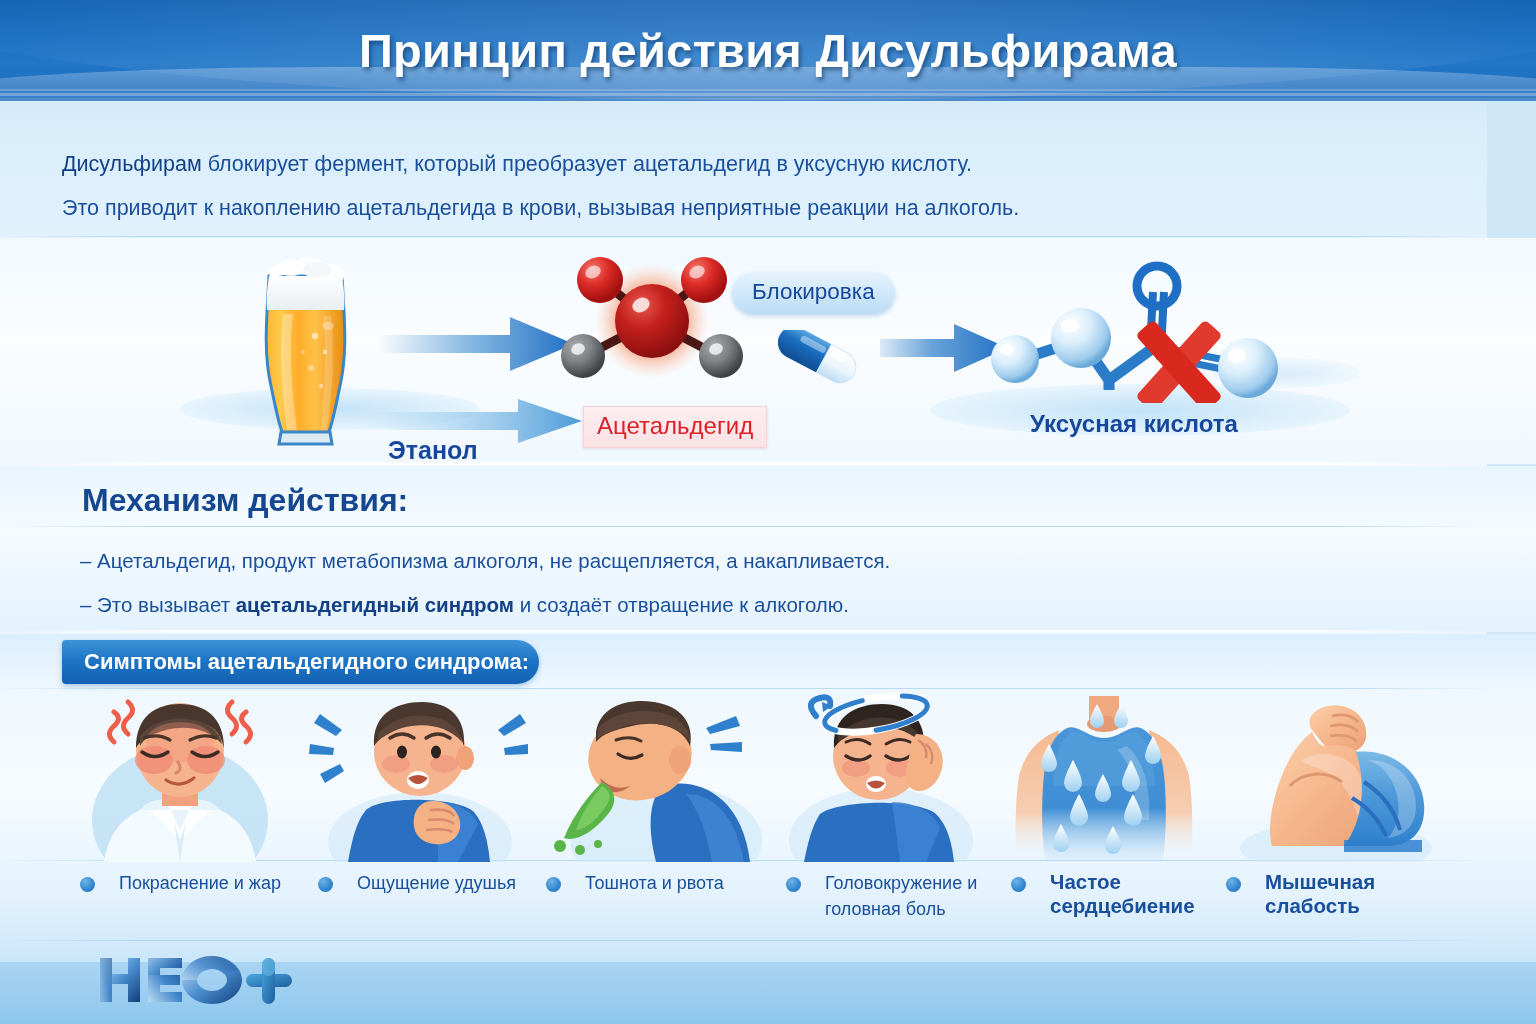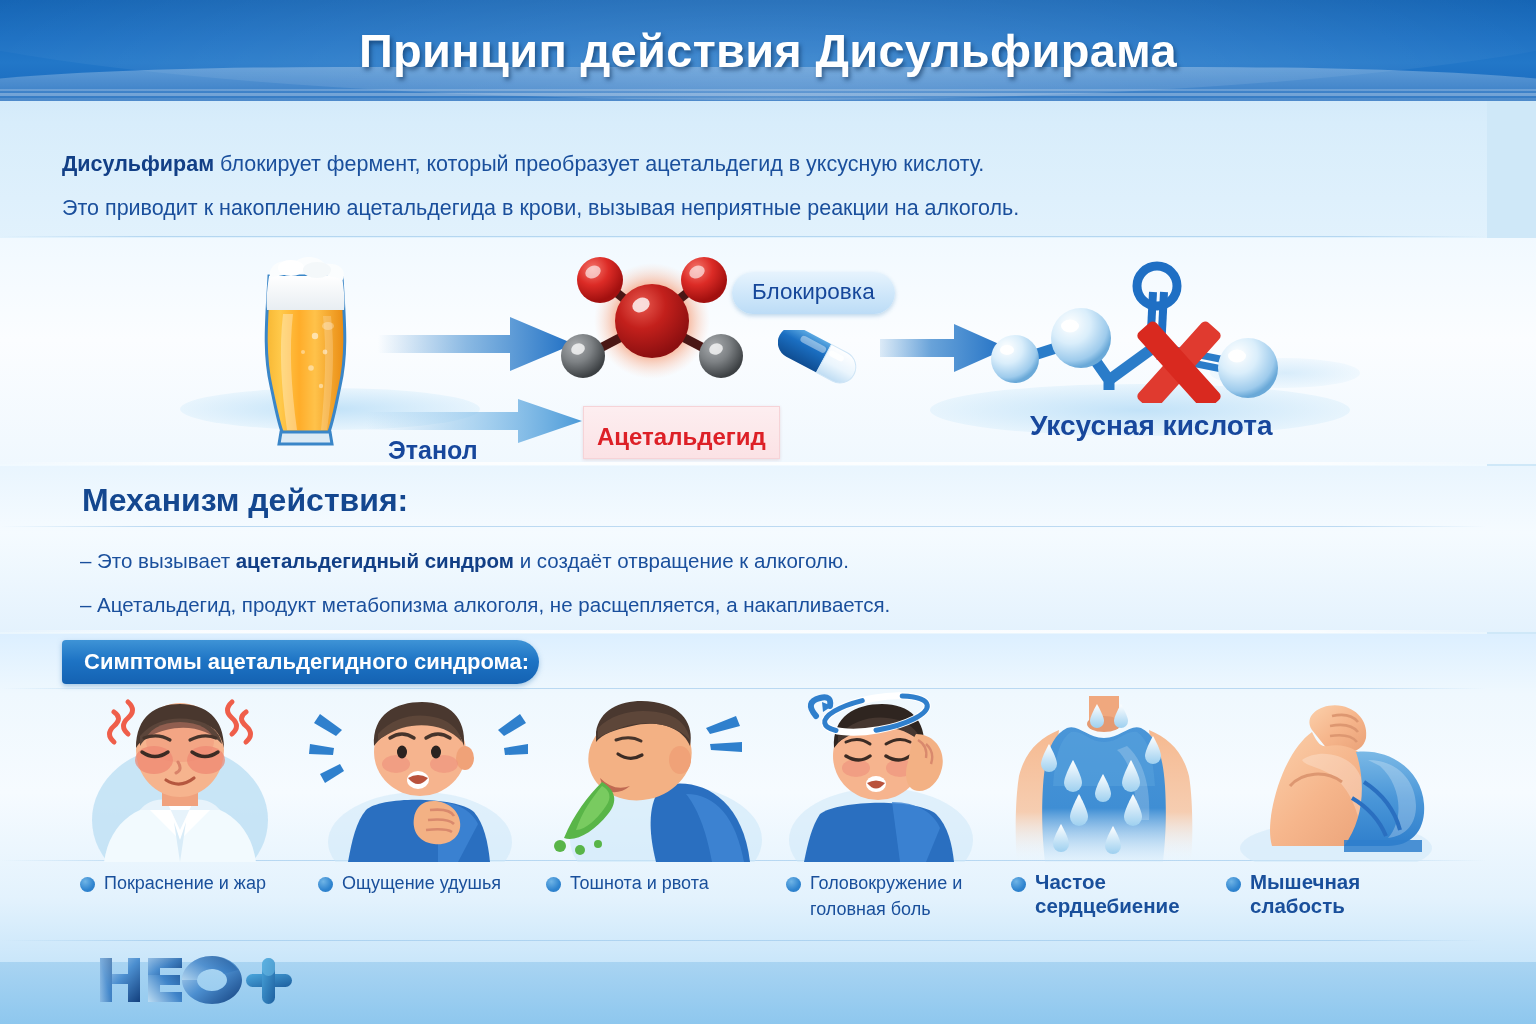--- a/index.html
+++ b/index.html
@@ -37,21 +37,21 @@
   .title {
     position: relative; z-index:3; text-align:center; color:#fff;
     font-size: 47px; font-weight: bold; line-height: 101px;
     letter-spacing:.3px;
     text-shadow: 2px 3px 4px rgba(8,40,80,.55);
   }
 
   
   .intro { position:absolute; left:62px; top:142px; width:1260px; }
   .intro p { color:#1a4f9c; font-size:21.5px; line-height:44px; }
-  .intro b { color:#123f86; font-weight:bold; }
+  .intro b { color:#123f86; font-weight:normal; }
 
   
   .sep { position:absolute; height:3px; left:0; width:100%;
     background: linear-gradient(90deg, rgba(255,255,255,0), rgba(255,255,255,.95) 12%, rgba(255,255,255,.95) 88%, rgba(255,255,255,0));
     opacity:.85; }
   .sep.dark { background: linear-gradient(90deg, rgba(140,190,230,0), rgba(150,196,233,.7) 10%, rgba(150,196,233,.7) 90%, rgba(140,190,230,0)); height:1px;}
 
   
   .process {
     position:absolute; left:0; top:238px; width:1536px; height:226px;
@@ -73,27 +73,27 @@
     padding:7px 20px 9px; border-radius:22px;
     background: linear-gradient(180deg,#e6f3fd 0%,#cfe7fa 52%,#bcdcf6 100%);
     color:#16479a; font-size:22.5px; font-weight:normal;
     box-shadow: 0 2px 4px rgba(120,170,210,.45);
   }
   .capsule { position:absolute; left:778px; top:330px; width:90px; height:56px; }
   .mol-acid { position:absolute; left:985px; top:258px; width:300px; height:145px; }
 
   .lbl-ethanol { position:absolute; left:388px; top:410px; color:#17479c; font-size:25px; font-weight:bold;margin-top:26px; }
   .lbl-acetald {
-    position:absolute; left:583px; top:406px; padding:16px 13px 7px;
+    position:absolute; left:583px; top:406px; padding:5px 13px 7px;
     background: linear-gradient(180deg,#fdeef0 0%,#fbe2e5 100%);
     border:1px solid #f6d3d7;
-    color:#dd2027; font-size:24px; font-weight:bold;
+    color:#dd2027; font-size:24px; font-weight:normal;
     box-shadow:0 1px 3px rgba(200,150,155,.3);
   }
-  .lbl-acid { position:absolute; left:1030px; top:410px; color:#17479c; font-size:28px; font-weight:bold; }
+  .lbl-acid { position:absolute; left:1030px; top:410px; color:#17479c; font-size:24px; font-weight:bold; }
 
   
   .mech { position:absolute; left:0; top:466px; width:1536px; height:166px;
     background: linear-gradient(180deg,#e9f5fe 0%,#f5fbff 40%,#e4f2fd 100%); }
   .mech-title { position:absolute; left:82px; top:482px; color:#14478f; font-size:32px; font-weight:bold; }
   .mech-list { position:absolute; left:80px; top:539px; width:1180px; }
   .mech-list .li { color:#1a4f9c; font-size:20.5px; line-height:44px; }
   .mech-list .li b { color:#123f86; font-weight:bold; }
 
   
@@ -103,21 +103,21 @@
     position:absolute; left:62px; top:640px; height:44px; padding:0 10px 0 22px;
     display:flex; align-items:center;
     border-radius: 4px 22px 22px 4px;
     background: linear-gradient(180deg,#3e93d6 0%,#1d73c4 48%,#1462b2 100%);
     color:#fff; font-size:22px; font-weight:bold;
     box-shadow: 0 2px 5px rgba(90,150,200,.5);
   }
   .sym-grid { position:absolute; left:70px; top:690px; width:1400px; display:flex; }
   .sym-cell { position:relative; height:265px; }
   .sym-art { position:relative; height:172px; }
-  .sym-label { display:flex; gap:9px; margin-top:8px; padding-left:10px; }
+  .sym-label { display:flex; gap:24px; margin-top:8px; padding-left:10px; }
   .dot { flex:0 0 auto; width:15px; height:15px; margin-top:7px; border-radius:50%;
          background: radial-gradient(circle at 35% 30%, #6fb4e6, #2f84cf 60%, #2a79c4); }
   .sym-text { color:#194f9b; font-size:18px; line-height:26px; }
   .sym-text.strong { font-size:20.5px; font-weight:bold; line-height:24px; }
 
   
   .footer { position:absolute; left:0; top:962px; width:1536px; height:62px;
             background: linear-gradient(180deg,#a9d4f2 0%,#9acdf0 55%,#8ec7ee 100%); }
   .logo { position:absolute; left:96px; top:952px; height:56px; }
 </style>
@@ -334,24 +334,24 @@
   <div class="lbl-acetald">Ацетальдегид</div>
   <div class="lbl-acid">Уксусная кислота</div>
 
   <div class="sep" style="top:462px"></div>
 
   <div class="mech"></div>
   <div class="mech-title">Механизм действия:</div>
   <div class="sep dark" style="top:526px"></div>
   <div class="mech-list">
     <div class="li">
+      <span>–</span><span> Ацетальдегид, продукт метабопизма алкоголя, не расщепляется, а накапливается.</span>
+    </div>
+    <div class="li">
       <span>–</span><span> Это вызывает </span><b>ацетальдегидный синдром</b><span> и создаёт отвращение к алкоголю.</span>
-    </div>
-    <div class="li">
-      <span>–</span><span> Ацетальдегид, продукт метабопизма алкоголя, не расщепляется, а накапливается.</span>
     </div>
   </div>
 
   <div class="sep" style="top:630px"></div>
 
   <div class="sym-band"></div>
   <div class="sym-header">Симптомы ацетальдегидного синдрома:</div>
   <div class="sep dark" style="top:688px"></div>
   <div class="sep dark" style="top:860px"></div>
   <div class="sep dark" style="top:940px"></div>

